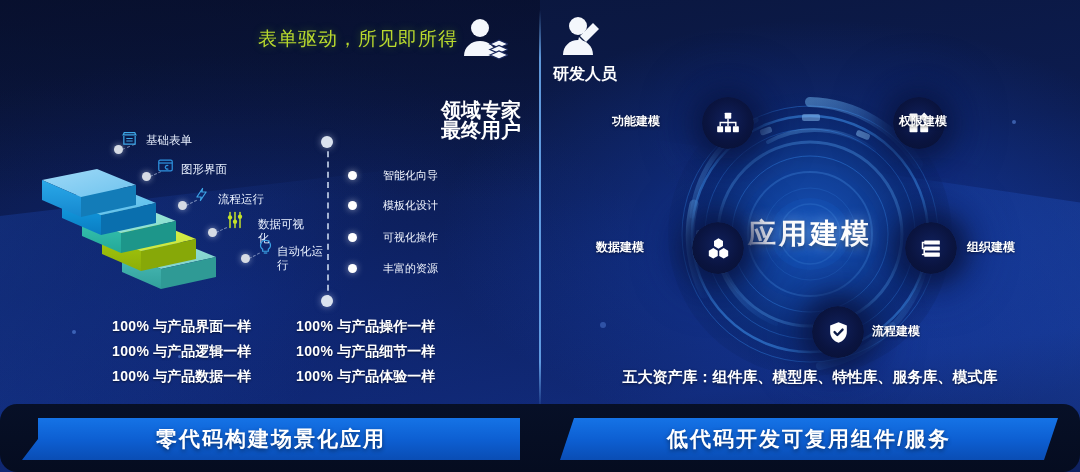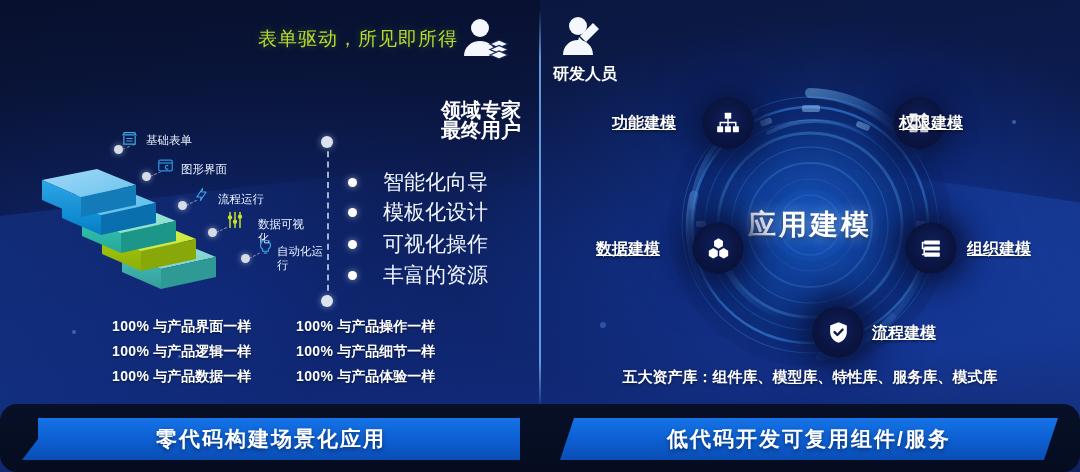--- a/index.html
+++ b/index.html
@@ -54,42 +54,42 @@
   .lead-line{position:absolute;height:0;border-top:1px dashed rgba(200,215,240,.55);transform-origin:left center;}
 
   
   #rail{position:absolute;left:327px;top:141px;width:0;height:160px;
     border-left:2px dashed rgba(215,228,248,.75);}
   .rail-cap{position:absolute;left:321px;width:12px;height:12px;border-radius:50%;
     background:#dbe3ef;box-shadow:0 0 7px rgba(220,230,250,.5);}
   .bullet-row{position:absolute;left:348px;display:flex;align-items:center;gap:26px;}
   .bullet-dot{width:9px;height:9px;border-radius:50%;background:#fff;
     box-shadow:0 0 7px rgba(255,255,255,.55);flex:none;}
-  .bullet-text{color:#f2f6ff;font-size:21px;white-space:nowrap;}
+  .bullet-text{color:#f2f6ff;font-size:11px;white-space:nowrap;}
 
   
   #pct-grid{position:absolute;left:112px;top:318px;display:grid;
     grid-template-columns:178px 178px;row-gap:7px;column-gap:6px;}
   .pct-cell{color:#ffffff;font-size:14px;font-weight:bold;white-space:nowrap;
     text-shadow:0 1px 2px rgba(0,0,0,.5);}
   .pct-cell .num{letter-spacing:.4px;}
 
   
-  #circle-wrap{position:absolute;left:660px;top:75px;width:300px;height:300px;}
+  #circle-wrap{position:absolute;left:660px;top:84px;width:300px;height:300px;}
   #core-label{position:absolute;left:0;top:0;width:300px;height:300px;
     display:flex;align-items:center;justify-content:center;
     color:#fff;font-size:28px;font-weight:bold;letter-spacing:3px;
     text-shadow:0 0 14px rgba(150,200,255,.75),0 2px 5px rgba(0,0,0,.6);}
 
   .node{position:absolute;width:52px;height:52px;border-radius:50%;
     background:radial-gradient(circle at 50% 45%,#10205c 0%,#0a1440 55%,#081031 100%);
     box-shadow:0 0 22px 9px rgba(10,24,74,.95),0 0 40px 18px rgba(12,30,90,.55);
     display:flex;align-items:center;justify-content:center;}
-  .node-label{position:absolute;color:#fff;font-size:16px;font-weight:bold;white-space:nowrap;
-    text-shadow:0 1px 3px rgba(0,0,0,.55);text-decoration:underline;}
+  .node-label{position:absolute;color:#fff;font-size:12px;font-weight:bold;white-space:nowrap;
+    text-shadow:0 1px 3px rgba(0,0,0,.55);}
 
   #asset-line{left:0;right:0;top:368px;width:1080px;text-align:center;
     color:#fff;font-size:15px;font-weight:bold;text-shadow:0 1px 3px rgba(0,0,0,.55);}
   #asset-line span{padding-left:540px;display:inline-block;}
 
   
   #bottom{position:absolute;left:0;top:404px;width:1080px;height:68px;
      background:linear-gradient(180deg,#071027 0%,#050c20 100%);border-radius:17px;}
   .banner{position:absolute;top:14px;height:42px;display:flex;align-items:center;justify-content:center;}
   .banner .bg{position:absolute;inset:0;

